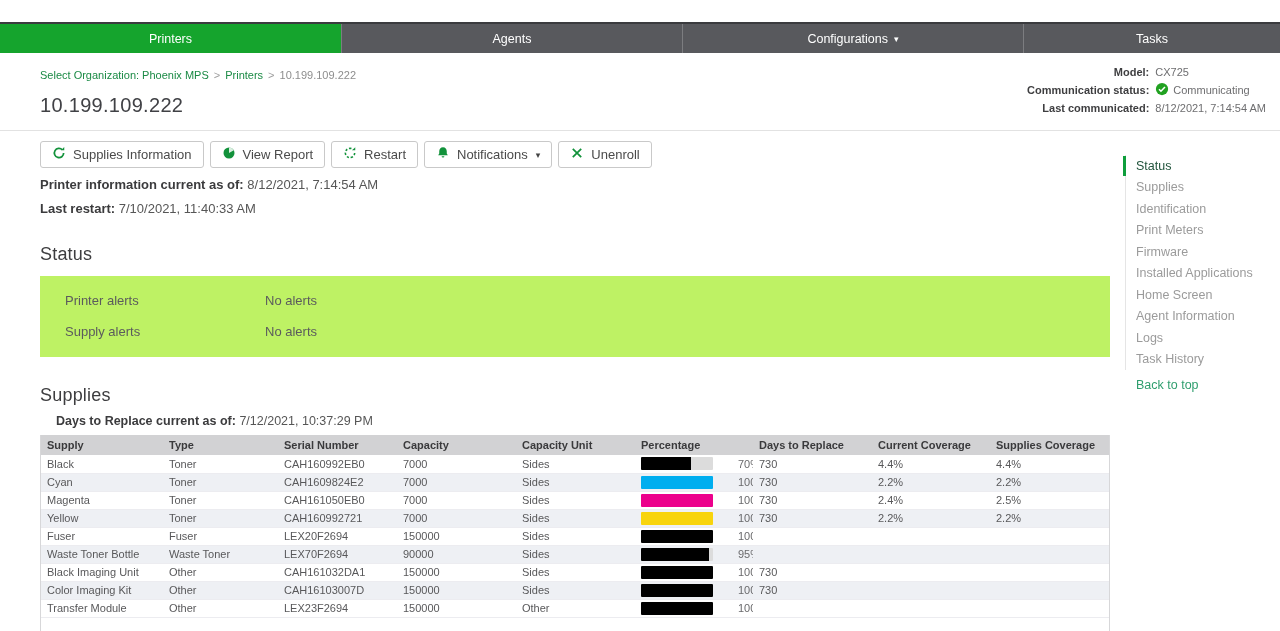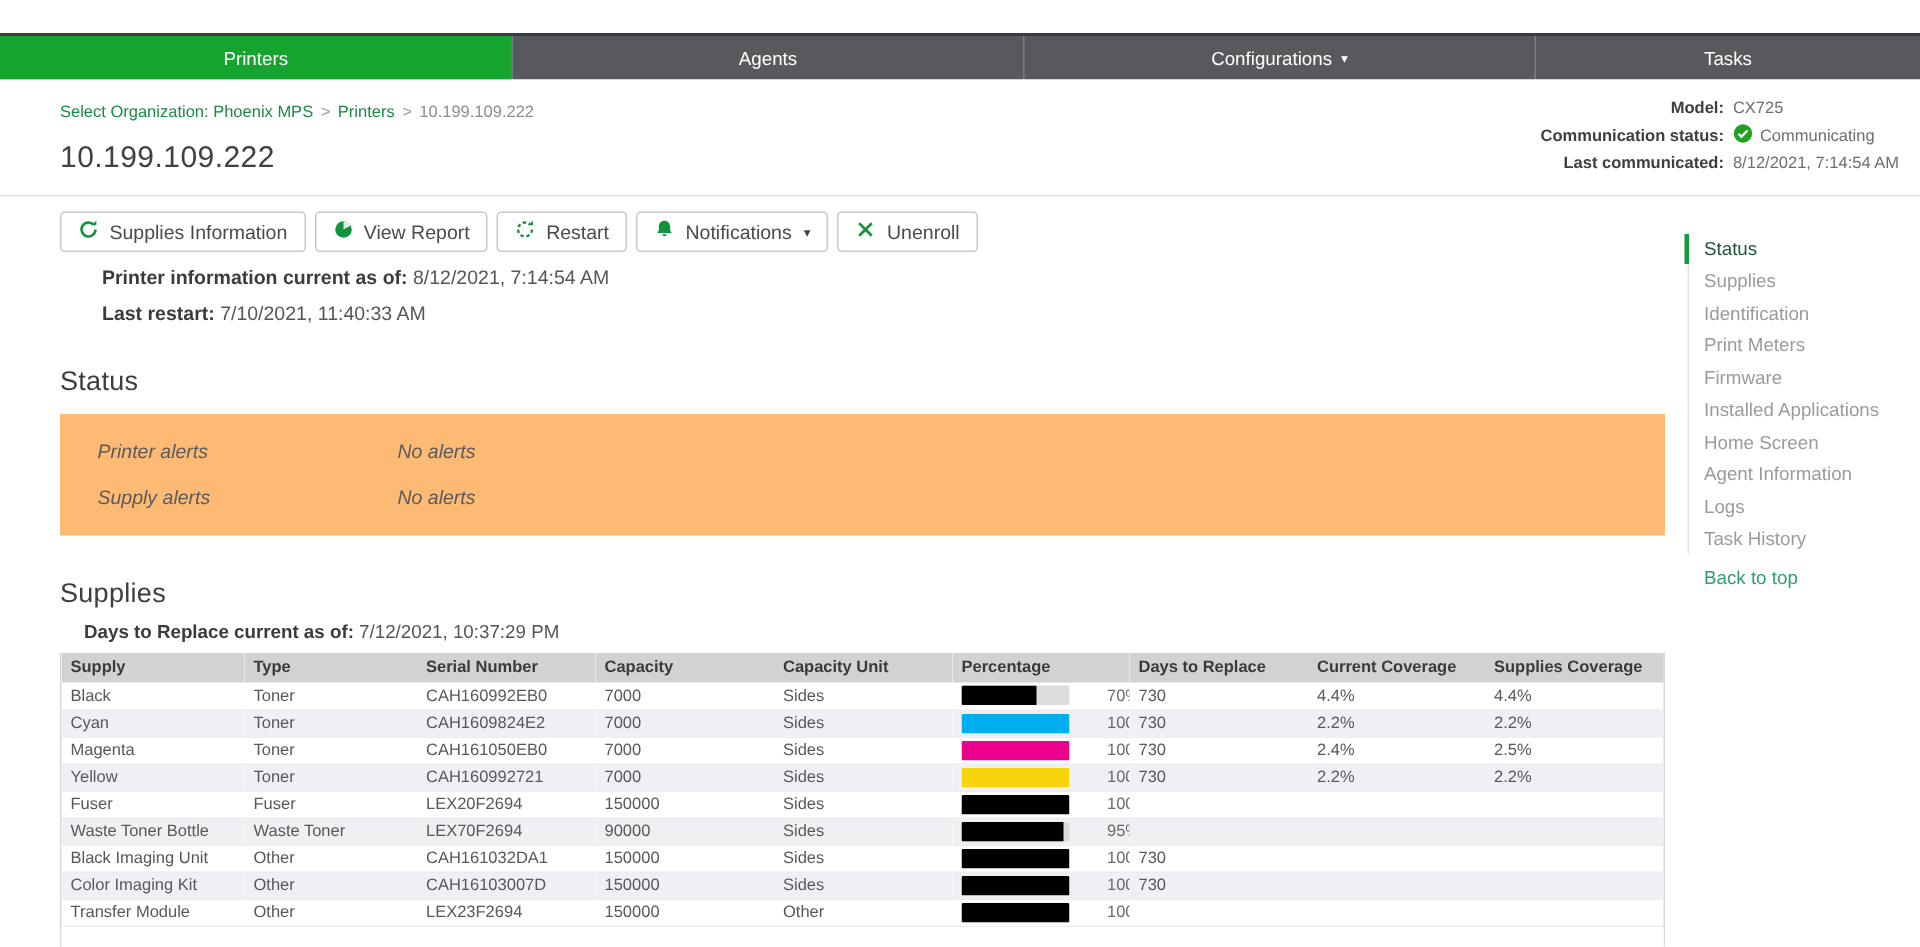--- a/index.html
+++ b/index.html
@@ -32,25 +32,25 @@
   .content { position:relative; padding:10px 0 0 40px; }
   .toolbar { display:flex; gap:6px; }
   .tbtn { display:inline-flex; align-items:center; gap:7px; background:#fff;
     border:1px solid #c9c9c9; border-radius:3px; height:27px; padding:0 11px;
     font-size:13px; color:#4a4a4a; cursor:pointer; font-family:inherit; }
   .tbtn .btn-caret { font-size:9px; color:#444; margin-left:1px; }
   .icon-svg { display:inline-flex; width:14px; height:14px; }
 
   .info-line { font-size:13px; color:#565656; margin-top:9px; }
   .info-line:first-of-type { margin-top:12px; }
-  .info-line b { color:#3b3b3d;margin-left:28px; }
+  .info-line b { color:#3b3b3d; }
 
   .section-heading { font-size:18px; font-weight:400; color:#3d3d3f; margin:28px 0 11px; letter-spacing:.2px; }
 
-  .status-panel { width:1070px; background:#fdba74; padding:9px 0 10px;font-style:italic; }
+  .status-panel { width:1070px; background:#bef264; padding:9px 0 10px; }
   .status-row { display:flex; padding:8px 0 8px 25px; font-size:13px; color:#5b5b5d; }
   .status-row-label { width:200px; }
 
   .days-line { font-size:12.5px; color:#565656; margin:-3px 16px 7px; }
   .days-line b { color:#3b3b3d; }
 
   .table-wrap { width:1070px; border:1px solid #d7d7d9; border-top:none; }
   table { width:100%; border-collapse:collapse; table-layout:fixed; font-size:11px; }
   thead th { background:#d2d2d4; text-align:left; font-weight:bold; color:#3a3a3c;
     height:20px; padding:0 6px; white-space:nowrap; overflow:hidden; }

